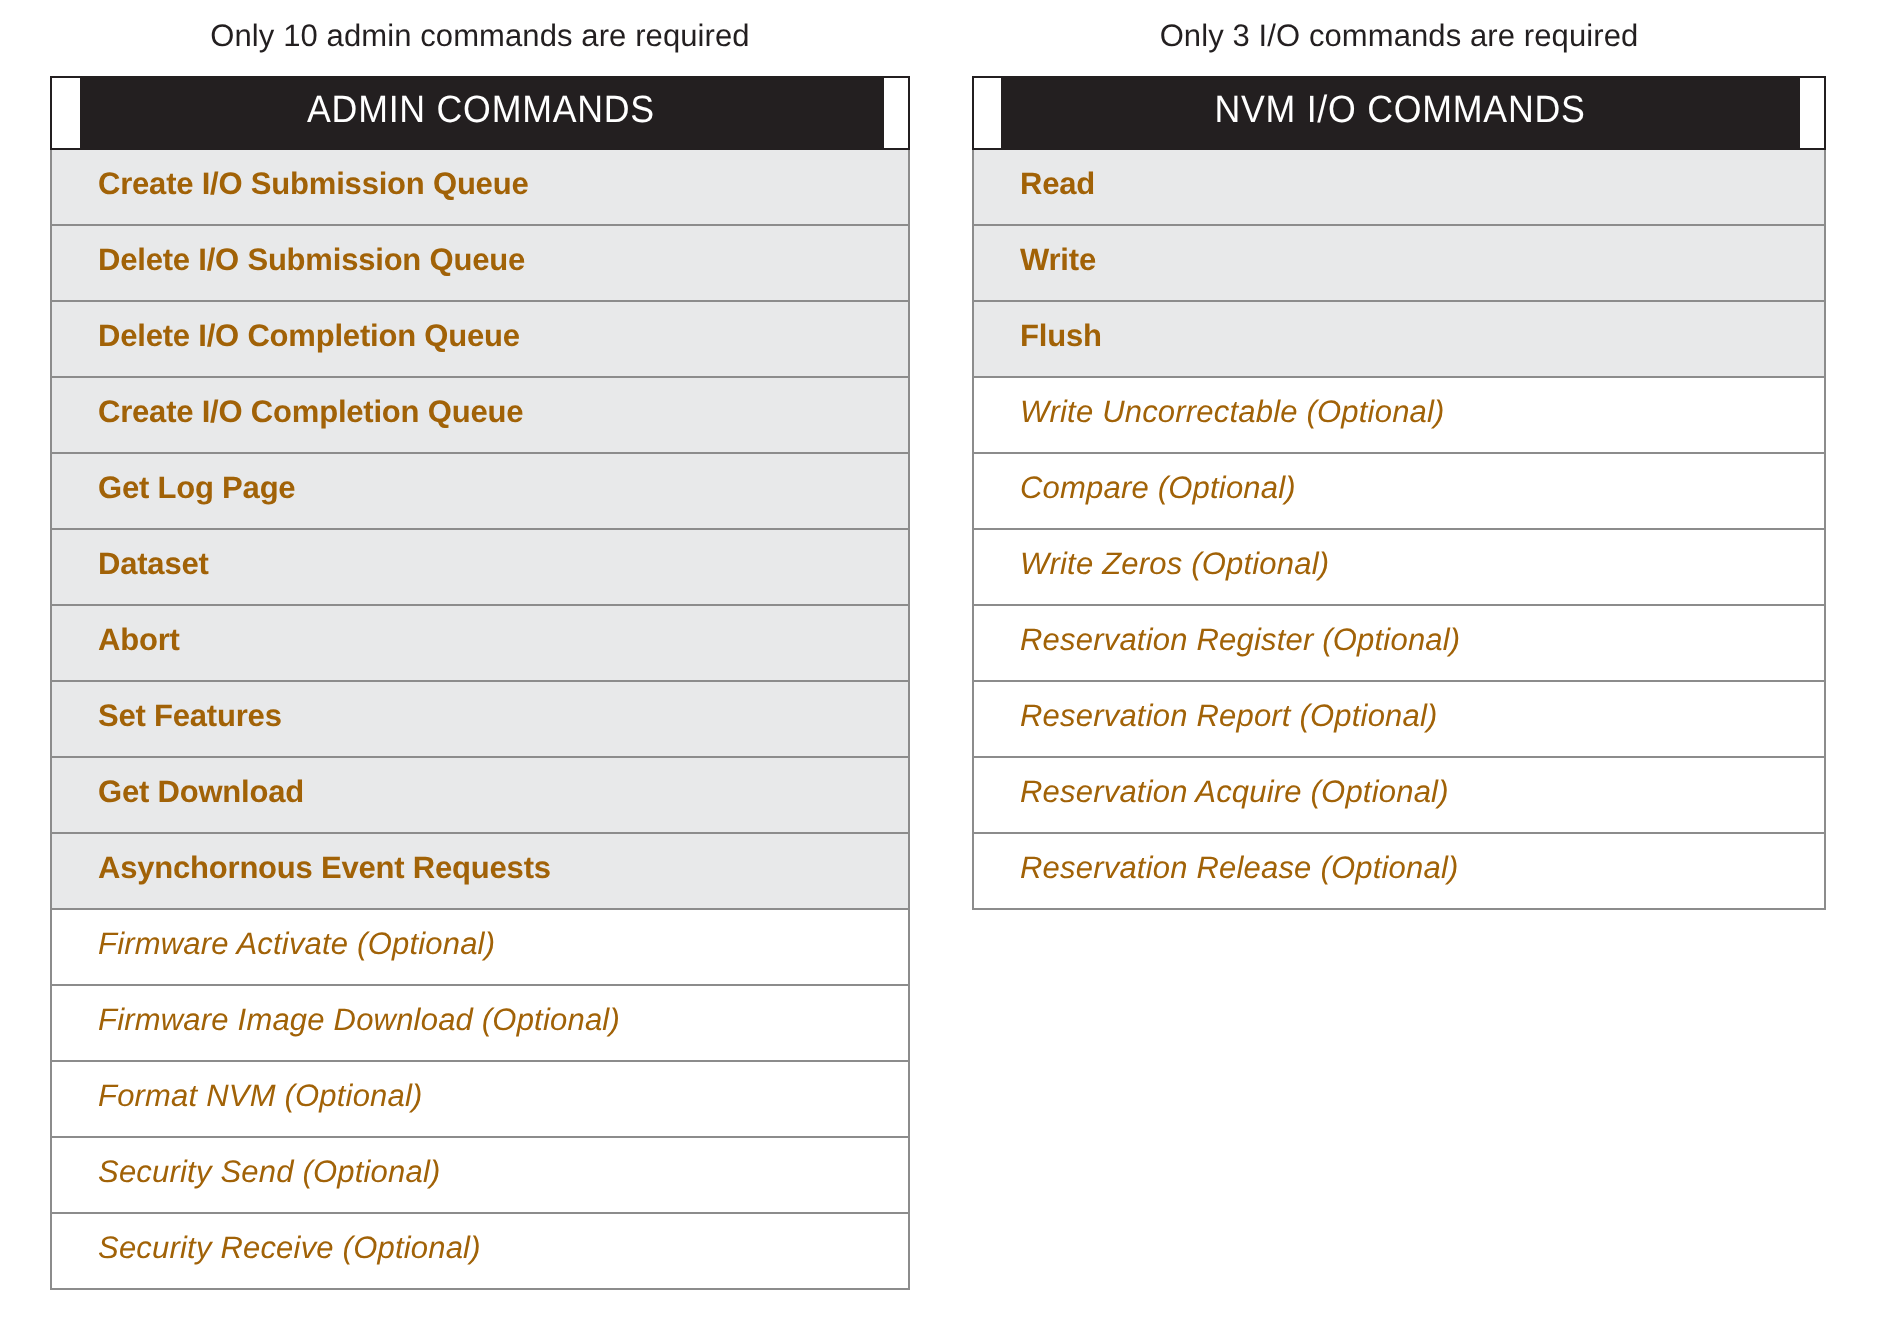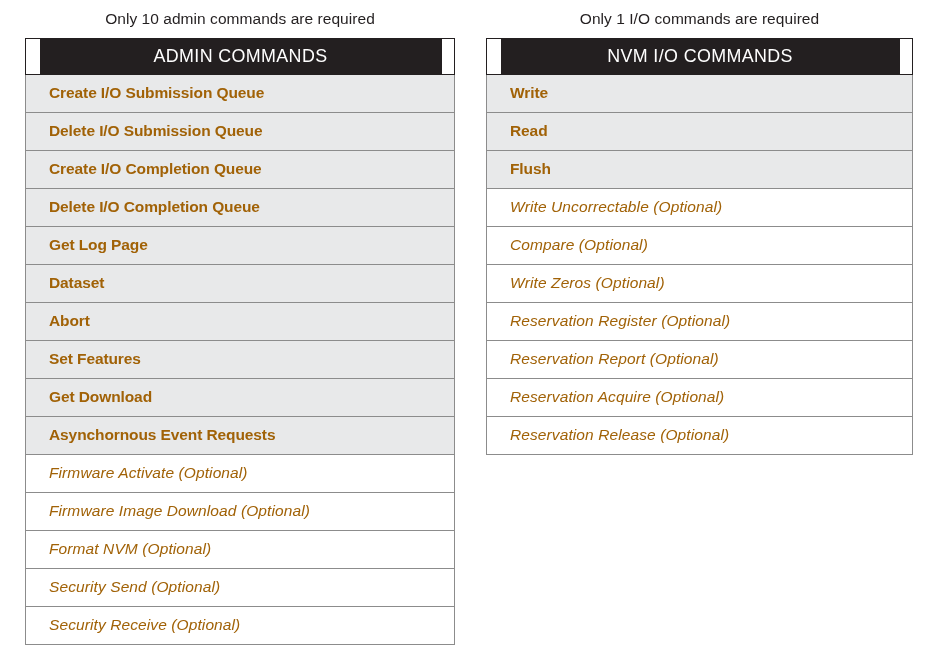--- a/index.html
+++ b/index.html
@@ -100,24 +100,24 @@
         </tr>
       </thead>
       <tbody id="admin-commands-body">
           <tr class="row-required">
             <td>Create I/O Submission Queue</td>
           </tr>
           <tr class="row-required">
             <td>Delete I/O Submission Queue</td>
           </tr>
           <tr class="row-required">
-            <td>Create I/O Completion Queue</td>
+            <td>Delete I/O Completion Queue</td>
           </tr>
           <tr class="row-required">
-            <td>Delete I/O Completion Queue</td>
+            <td>Create I/O Completion Queue</td>
           </tr>
           <tr class="row-required">
             <td>Get Log Page</td>
           </tr>
           <tr class="row-required">
             <td>Dataset</td>
           </tr>
           <tr class="row-required">
             <td>Abort</td>
           </tr>
@@ -143,33 +143,33 @@
             <td>Security Send (Optional)</td>
           </tr>
           <tr class="row-optional">
             <td>Security Receive (Optional)</td>
           </tr>
         </tbody>
     </table>
   </div>
 
   <div class="panel right">
-    <div class="caption">Only 1 I/O commands are required</div>
+    <div class="caption">Only 3 I/O commands are required</div>
     <table class="cmd-table">
       <thead>
         <tr>
           <th>NVM I/O COMMANDS</th>
         </tr>
       </thead>
       <tbody id="nvm-io-commands-body">
           <tr class="row-required">
-            <td>Write</td>
+            <td>Read</td>
           </tr>
           <tr class="row-required">
-            <td>Read</td>
+            <td>Write</td>
           </tr>
           <tr class="row-required">
             <td>Flush</td>
           </tr>
           <tr class="row-optional">
             <td>Write Uncorrectable (Optional)</td>
           </tr>
           <tr class="row-optional">
             <td>Compare (Optional)</td>
           </tr>

